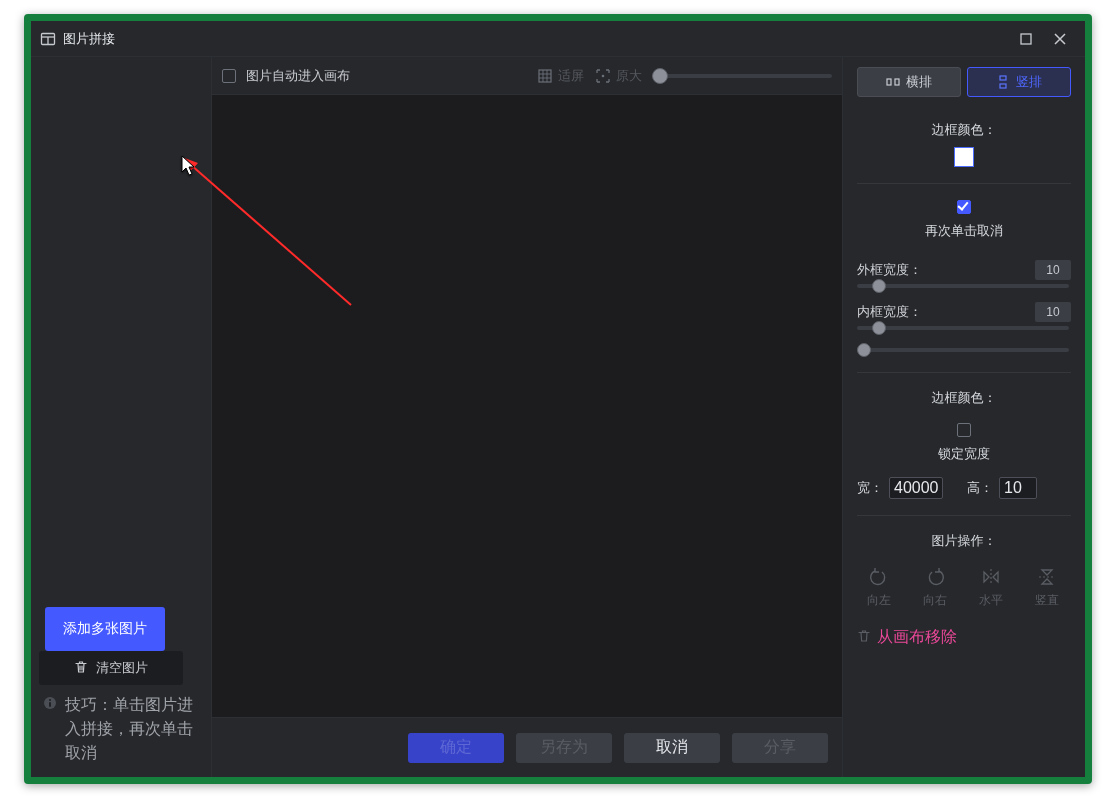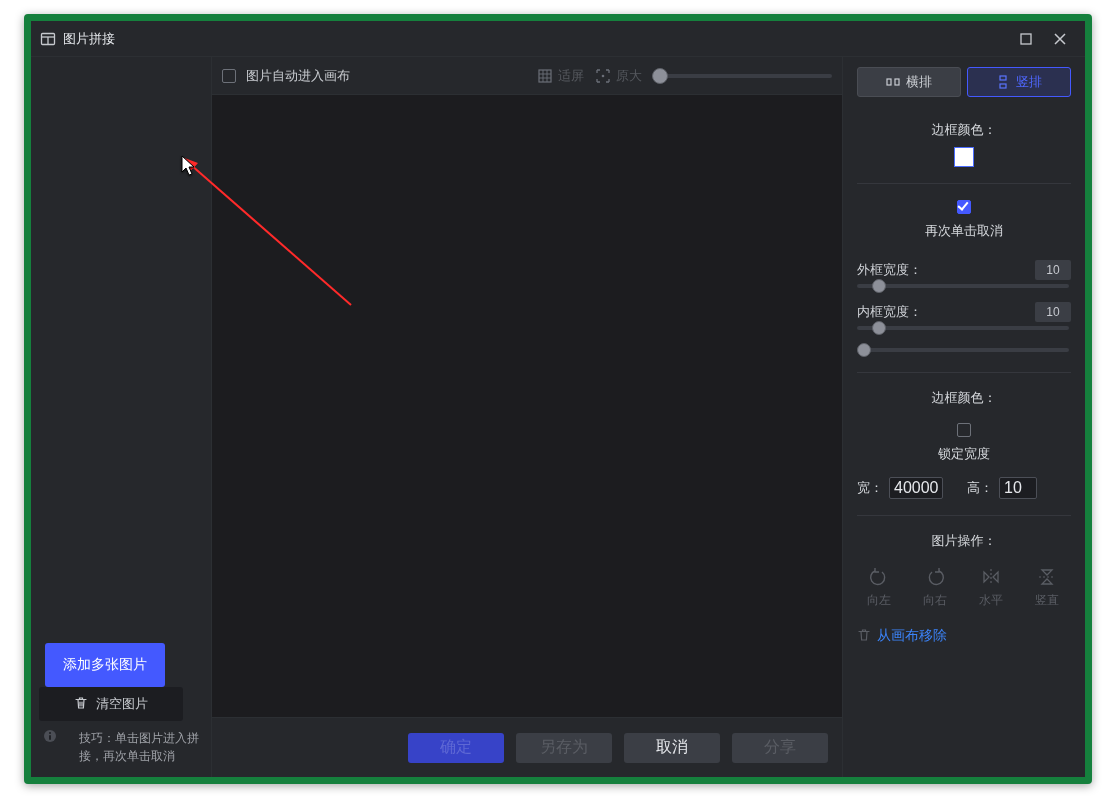--- a/index.html
+++ b/index.html
@@ -39,21 +39,21 @@
 .add-btn {
   width: 120px; height: 44px; background:#4459ff; color:#fff; font-size:14px;
   display:flex; align-items:center; justify-content:center; border-radius:3px; cursor:pointer;
   margin: 8px 0 0 6px;
 }
 .left-bottom { display:flex; flex-direction:column; gap:6px; }
 .clear-btn {
   width: 144px; height: 34px; background:#1c1d21; color:#c8cbd0; display:flex; align-items:center; justify-content:center;
   gap:8px; border-radius:3px; cursor:pointer; font-size:13px;
 }
-.tip-row { display:flex; gap:22px; align-items:flex-start; color:#a0a3a9; font-size:12px; line-height:1.5; padding:2px 2px 0 4px;}
+.tip-row { display:flex; gap:8px; align-items:flex-start; color:#a0a3a9; font-size:16px; line-height:1.5; padding:2px 2px 0 4px;}
 .tip-row .info-icon { width:14px; height:14px; flex:0 0 14px; }
 
 
 .center {
   flex:1; display:flex; flex-direction:column; border-left:1px solid #2c2f33; border-right:1px solid #2c2f33;
 }
 .center-toolbar {
   height: 38px; padding:0 10px; display:flex; align-items:center; gap:10px; border-bottom:1px solid #2c2f33;
 }
 .chk { width:14px; height:14px; border:1.5px solid #6d7179; border-radius:2px; display:inline-block; }
@@ -111,21 +111,21 @@
 }
 .txt-input.w54 { width:54px; }
 .txt-input.w38 { width:38px; }
 
 .ops-row { display:flex; gap:12px; margin-top:6px; }
 .op {
   width:44px; display:flex; flex-direction:column; align-items:center; gap:4px; color:#5a5d64; font-size:12px;
   cursor:default;
 }
 .op .oic { width:22px; height:22px; display:flex; align-items:center; justify-content:center; }
-.remove-row { display:flex; align-items:center; gap:6px; color:#3b82f6; font-size:14px; margin-top:8px; }
+.remove-row { display:flex; align-items:center; gap:6px; color:#ec4899; font-size:16px; margin-top:8px; }
 
 .cursor-pointer {
   position:absolute; left:150px; top:98px; width:16px; height:22px; pointer-events:none; z-index:30;
 }
 .cursor-pointer svg { filter: drop-shadow(0 1px 1px rgba(0,0,0,.6)); }
 
 .arrow-annot {
   position:absolute; left:150px; top:98px; width:190px; height:160px; pointer-events:none; z-index:20;
 }
 

